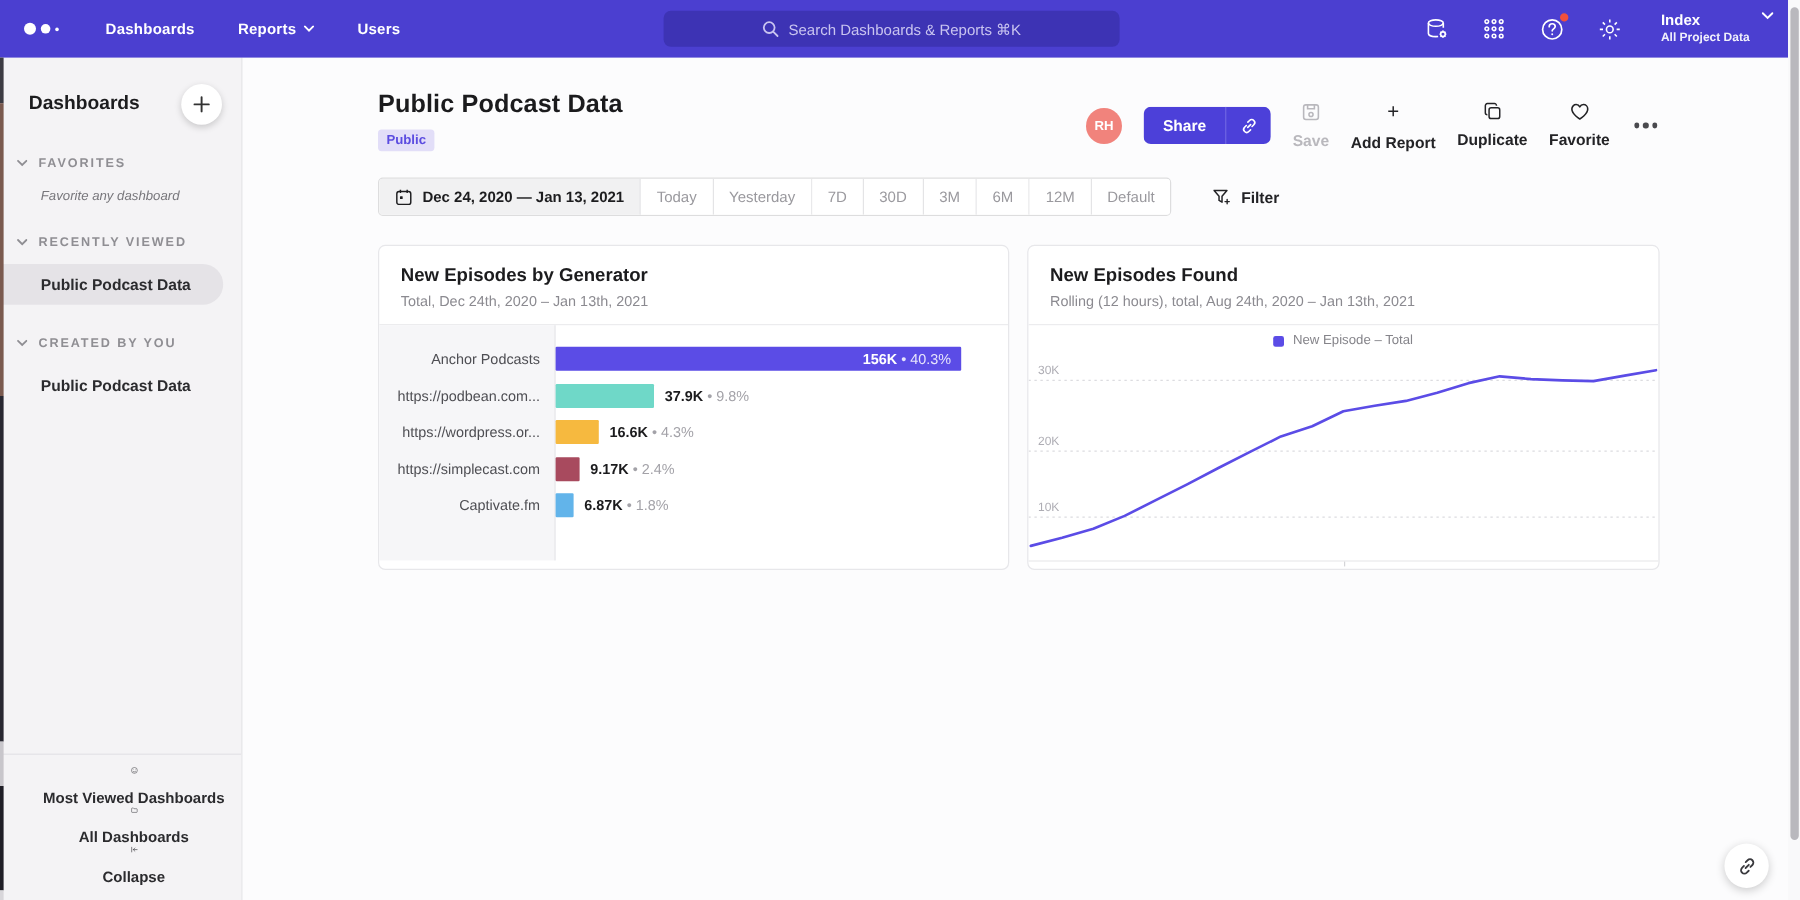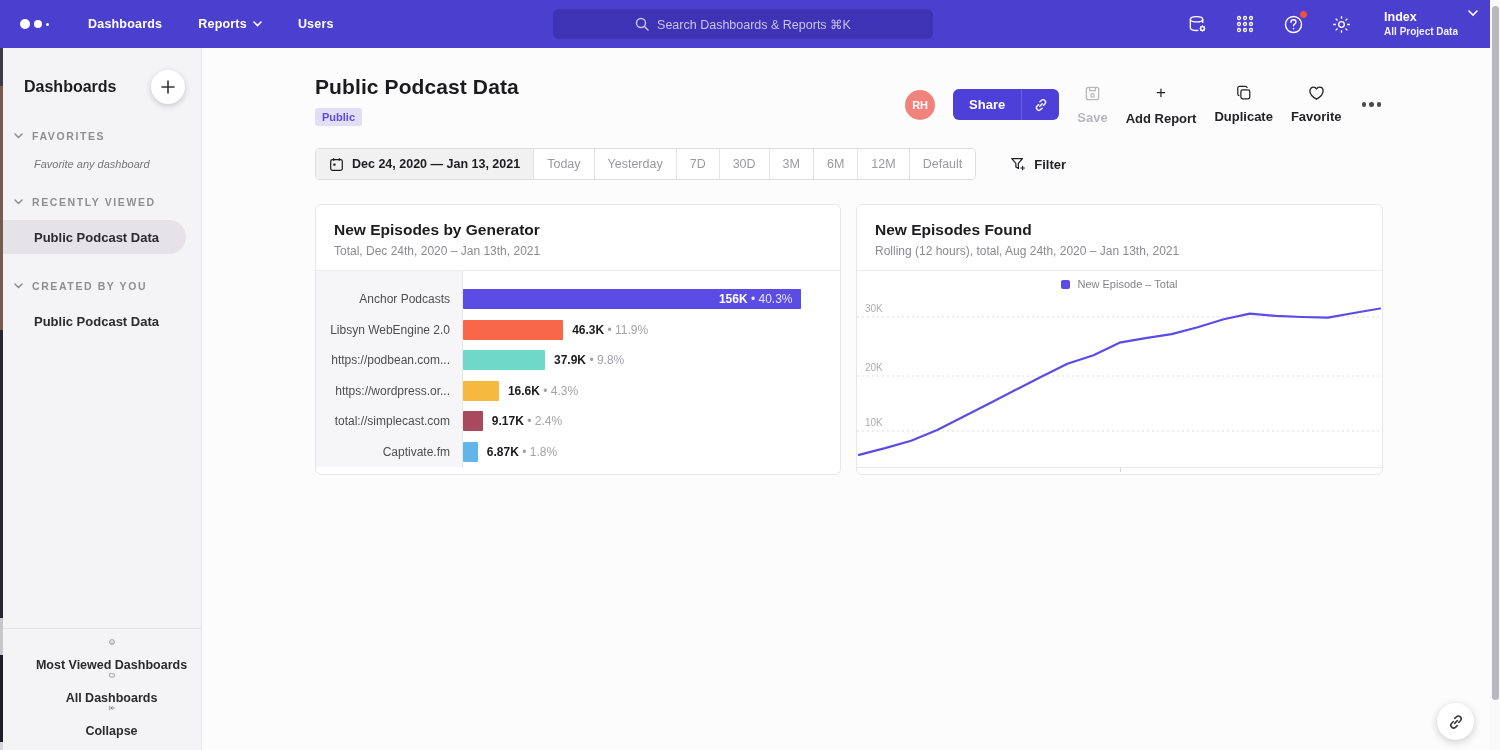--- a/index.html
+++ b/index.html
@@ -346,42 +346,35 @@
         <div class="bar-label-bg"></div>
         <div class="bar-rows" id="bar-rows">
             <div class="bar-row">
               <div class="bar-row-label">Anchor Podcasts</div>
               <div class="bar-track">
                 <div class="bar-fill" style="width: 94.5455%; background: rgb(91, 76, 230);"></div>
                 <div class="bar-val inside" style="right: calc(5.45455% + 8px);"><span class="v">156K</span> <span class="p">• 40.3%</span></div>
               </div>
             </div>
             <div class="bar-row">
-              <div class="bar-row-label">Libsyn WebEngine 2.0</div>
-              <div class="bar-track">
-                <div class="bar-fill" style="width: 28.0606%; background: rgb(249, 103, 74);"></div>
-                <div class="bar-val" style="left: calc(28.0606% + 9px);"><span class="v">46.3K</span> <span class="p">• 11.9%</span></div>
-              </div>
-            </div>
-            <div class="bar-row">
               <div class="bar-row-label">https://podbean.com...</div>
               <div class="bar-track">
                 <div class="bar-fill" style="width: 22.9697%; background: rgb(111, 216, 200);"></div>
                 <div class="bar-val" style="left: calc(22.9697% + 9px);"><span class="v">37.9K</span> <span class="p">• 9.8%</span></div>
               </div>
             </div>
             <div class="bar-row">
               <div class="bar-row-label">https://wordpress.or...</div>
               <div class="bar-track">
                 <div class="bar-fill" style="width: 10.0606%; background: rgb(246, 185, 63);"></div>
                 <div class="bar-val" style="left: calc(10.0606% + 9px);"><span class="v">16.6K</span> <span class="p">• 4.3%</span></div>
               </div>
             </div>
             <div class="bar-row">
-              <div class="bar-row-label">total://simplecast.com</div>
+              <div class="bar-row-label">https://simplecast.com</div>
               <div class="bar-track">
                 <div class="bar-fill" style="width: 5.55758%; background: rgb(168, 74, 94);"></div>
                 <div class="bar-val" style="left: calc(5.55758% + 9px);"><span class="v">9.17K</span> <span class="p">• 2.4%</span></div>
               </div>
             </div>
             <div class="bar-row">
               <div class="bar-row-label">Captivate.fm</div>
               <div class="bar-track">
                 <div class="bar-fill" style="width: 4.16364%; background: rgb(98, 180, 234);"></div>
                 <div class="bar-val" style="left: calc(4.16364% + 9px);"><span class="v">6.87K</span> <span class="p">• 1.8%</span></div>

